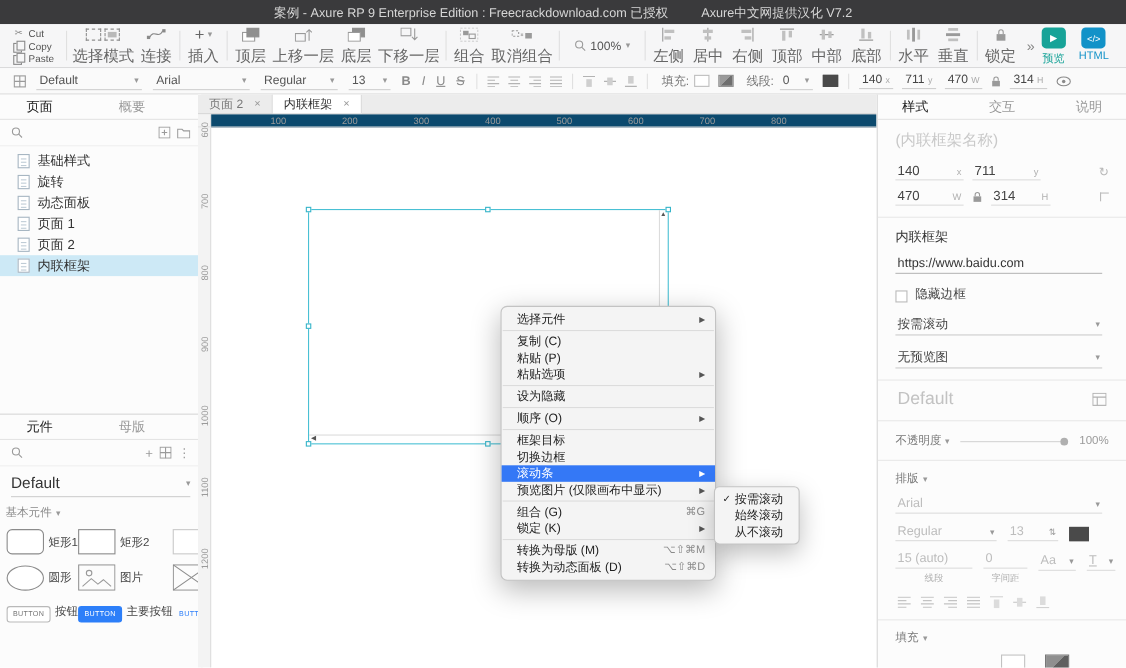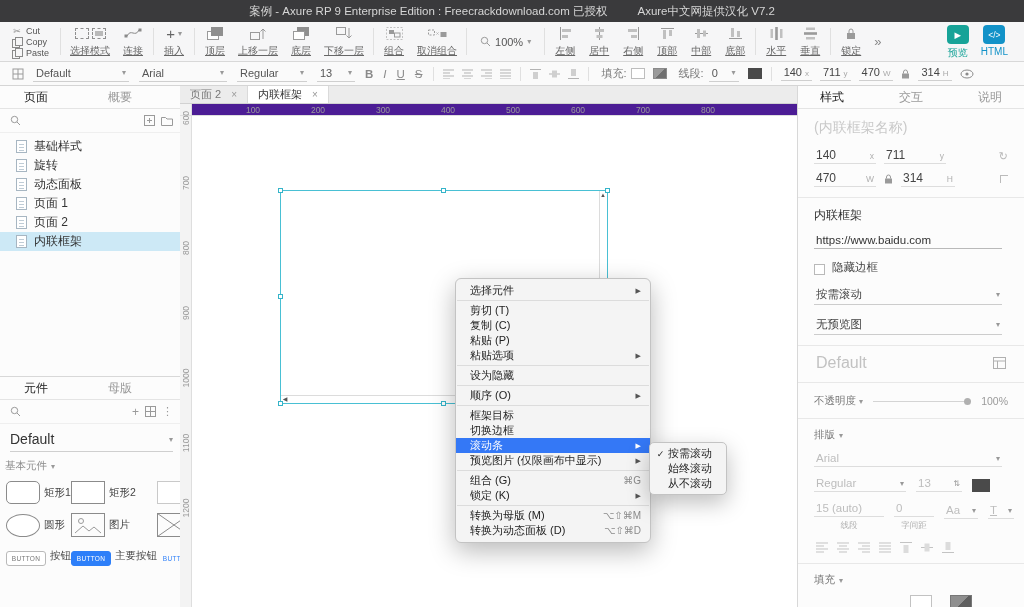--- a/index.html
+++ b/index.html
@@ -13,21 +13,21 @@
 
 .toolbar1{position:absolute;top:22px;left:0;right:0;height:40px;background:#f6f6f7;border-bottom:1px solid #d8d8d8;display:flex;align-items:stretch;padding:0 4px;}
 .editstack{display:flex;flex-direction:column;justify-content:center;gap:1px;padding:0 8px;}
 .editstack .row{display:flex;align-items:center;gap:4px;font-size:9px;color:#555;}
 .editstack .gl{font-size:9px;color:#888;width:10px;text-align:center;}
 .ic-dup{position:relative;width:10px;height:10px;display:inline-block;}
 .ic-dup::before{content:"";position:absolute;left:0;top:2px;width:6px;height:7px;border:1px solid #8a8a8a;background:#f6f6f7;}
 .ic-dup::after{content:"";position:absolute;left:3px;top:0;width:6px;height:7px;border:1px solid #8a8a8a;background:#f6f6f7;}
 .tsep{width:1px;background:#e0e0e0;margin:6px 3px;flex:none;}
 .tool{display:flex;flex-direction:column;align-items:center;justify-content:center;gap:3px;padding:0 6px;min-width:34px;}
-.tool .lbl{font-size:10px;color:#666;white-space:nowrap;text-decoration:underline;}
+.tool .lbl{font-size:14px;color:#666;white-space:nowrap;}
 .tool .iconbox{height:15px;display:flex;align-items:center;gap:3px;}
 .dashedrect{width:14px;height:11px;border:1px dashed #8f8f8f;display:inline-block;}
 .dashedrect.fill{position:relative;}
 .dashedrect.fill::after{content:"";position:absolute;inset:2px;background:#b9b9b9;}
 .plusgl{font-size:15px;color:#666;line-height:13px;}
 .caret{font-size:8px;color:#999;}
 .zoomctl{display:flex;align-items:center;gap:4px;padding:0 10px;color:#555;font-size:11px;}
 .more-tools{display:flex;align-items:center;color:#888;font-size:13px;padding:0 6px;}
 .appbtns{margin-left:auto;display:flex;align-items:flex-start;gap:12px;padding:3px 12px 0 0;}
 .appbtn{display:flex;flex-direction:column;align-items:center;gap:2px;}
@@ -77,21 +77,21 @@
 .wi-btn.primary{background:#2d7ff9;border-color:#2d7ff9;color:#fff;}
 .wi-btn.link{border-color:transparent;background:none;color:#2d7ff9;}
 
 
 .canvas{position:absolute;top:86px;left:180px;right:227px;bottom:0;background:#fff;overflow:hidden;}
 .ctabs{height:18px;background:#ececec;border-bottom:1px solid #d2d2d2;display:flex;font-size:11px;color:#777;}
 .ctab{display:flex;align-items:center;gap:10px;padding:0 10px;border-right:1px solid #dadada;}
 .ctab.active{background:#fff;color:#333;}
 .ctab .x{color:#999;font-size:10px;}
 .corner{position:absolute;top:18px;left:0;width:12px;height:12px;background:#f3f3f3;border-right:1px solid #dedede;border-bottom:1px solid #dedede;}
-.hruler{position:absolute;top:18px;left:12px;right:0;height:12px;background:#4c1d95;border-bottom:1px solid #dedede;text-decoration:underline;}
+.hruler{position:absolute;top:18px;left:12px;right:0;height:12px;background:#0c4a6e;border-bottom:1px solid #dedede;text-decoration:underline;}
 .hruler .n{position:absolute;top:1px;font-size:8.5px;color:#9a9a9a;transform:translateX(-50%);}
 .vruler{position:absolute;top:30px;left:0;width:12px;bottom:0;background:#f3f3f3;border-right:1px solid #dedede;}
 .vruler .n{position:absolute;left:0;width:12px;height:10px;font-size:8.5px;color:#9a9a9a;display:flex;align-items:center;justify-content:center;transform:rotate(-90deg);white-space:nowrap;}
 .widget{position:absolute;left:100px;top:104px;width:328px;height:214px;background:#fff;border:1px solid #49c0d4;}
 .widget .vtrack{position:absolute;top:0;bottom:0;right:7px;width:1px;background:#dcdcdc;}
 .widget .htrack{position:absolute;left:0;right:0;bottom:7px;height:1px;background:#dcdcdc;}
 .widget .up-ar{position:absolute;top:1px;right:0;font-size:6px;color:#555;width:8px;text-align:center;}
 .widget .left-ar{position:absolute;bottom:1px;left:0;font-size:6px;color:#555;width:8px;text-align:center;}
 .handle{position:absolute;width:5px;height:5px;background:#fff;border:1px solid #35b4c9;}
 .cmenu{position:absolute;left:275px;top:192px;width:196px;background:#f4f4f4;border:1px solid #c3c3c3;border-radius:6px;box-shadow:0 8px 26px rgba(0,0,0,.28);padding:4px 0;font-size:11px;color:#222;z-index:6;}
@@ -718,23 +718,20 @@
   <span class="handle" style="left:261px;top:315px"></span>
   <span class="handle" style="left:425px;top:315px"></span>
 
   <div class="cmenu">
     <div class="mi">
         <span class="ml">选择元件</span>
         <span class="arr">▶</span>
       </div>
     <div class="msep"></div>
     <div class="mi">
-        <span class="ml">剪切 (T)</span>
-      </div>
-    <div class="mi">
         <span class="ml">复制 (C)</span>
       </div>
     <div class="mi">
         <span class="ml">粘贴 (P)</span>
       </div>
     <div class="mi">
         <span class="ml">粘贴选项</span>
         <span class="arr">▶</span>
       </div>
     <div class="msep"></div>

